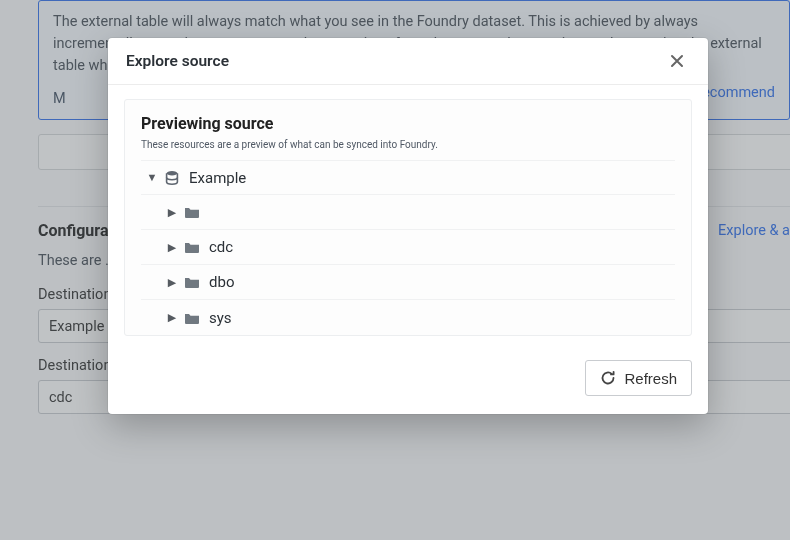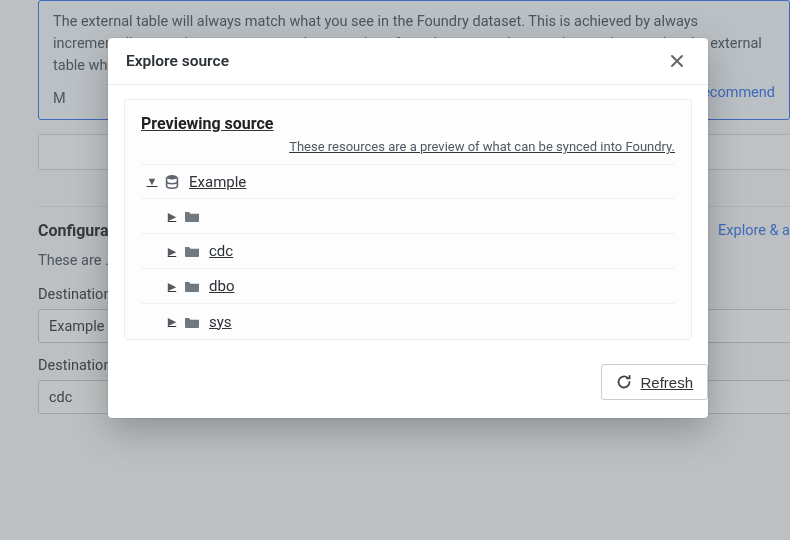--- a/index.html
+++ b/index.html
@@ -13,38 +13,38 @@
   .bg-conf-head { display:flex; justify-content:space-between; align-items:center; padding: 14px 0 10px 0; border-top:1px solid #e4e6e8; width: 760px;}
   .bg-conf-title { font-size: 16px; font-weight:700; color:#222; }
   .bg-conf-body { font-size: 14.5px; color:#474f59; line-height:1.5; width:760px; }
   .bg-label { font-size: 14.5px; color:#333; margin-top: 14px; }
   .bg-input { width: 760px; height: 34px; border:1px solid #c9ccd0; border-radius:3px; background:#fff; padding:0 10px; font-size:14.5px; color:#333; margin-top:6px; display:flex; align-items:center;}
   .overlay { position:absolute; inset:0; background: rgba(90,96,102,0.38); }
   .modal { position:absolute; left:108px; top:38px; width:600px; background:#fff; border-radius:4px; box-shadow:0 12px 36px rgba(0,0,0,0.25),0 0 0 1px rgba(0,0,0,0.05); display:flex; flex-direction:column; }
   .modal-header { display:flex; justify-content:space-between; align-items:center; padding: 12px 18px; gap: 12px; }
   .modal-title { font-size:15.5px; font-weight:600; color:#2b3137; }
   .close-btn { background:none; border:none; font-size:18px; color:#666; cursor:pointer; padding:4px 6px; }
-  .modal-body { border-top:1px solid #ececec; padding: 0 16px 10px; text-decoration: underline; }
+  .modal-body { border-top:1px solid #ececec; padding: 0 16px 10px; }
   .preview-card { background:#fdfdfd; border:1px solid #eceef0; border-radius:3px; margin-top:14px; padding: 0; }
   .preview-pad { padding: 14px 16px 0; }
   .preview-title { font-size:16px; font-weight:700; color:#222; }
-  .preview-desc { font-size:13px; color:#4f5864; margin-top:6px;text-align:right; }
+  .preview-desc { font-size:10px; color:#4f5864; margin-top:6px; }
   .filter-wrap { position:relative; margin-top:12px; }
   .filter-input { width:100%; height:36px; border:1px solid #c9ccd0; border-radius:3px; padding:0 10px 0 36px; font-size:15px; color:#333; }
   .filter-input::placeholder { color:#7b828a; }
   .search-ic { position:absolute; left:10px; top:50%; transform:translateY(-50%); color:#666; }
   .tree { margin-top:10px; }
   .tree-row { display:flex; align-items:center; height:35px; font-size:15px; color:#333; border-bottom:1px solid #f0f1f2; padding-left:4px; cursor:pointer;}
   .tree-row:first-child { border-top:1px solid #f0f1f2; }
   .tree-row:last-child { border-bottom:none; }
   .chev { width:14px; text-align:center; color:#565b61; margin-right:4px; font-size:11px; display:inline-flex; justify-content:center;}
   .ic { width:18px; height:18px; margin-right:8px; color:#5f6670; display:inline-flex; align-items:center; justify-content:center;}
   .indent-1 { padding-left: 24px; }
   .row-label { color:#2b3137; }
-  .modal-footer { display:flex; justify-content:flex-end; padding: 14px 0 18px; text-decoration: underline; }
+  .modal-footer { display:flex; justify-content:flex-end; padding: 14px 16px 18px; }
   .refresh-btn { display:inline-flex; align-items:center; gap:8px; height:36px; padding:0 14px; border:1px solid #c9ccd0; border-radius:3px; background:#fff; font-size:15px; color:#333; cursor:pointer;}
   svg { display:block; }
 </style>
 </head>
 <body>
 
 <div class="page-bg">
   <div class="bg-card">
     <div class="bg-text">The external table will always match what you see in the Foundry dataset. This is achieved by always incrementally exporting any unexported transactions from the current dataset view, and truncating the external table when the Foundry dataset is resubmitted. This mechanism supports update and d</div>
     <div style="display:flex; justify-content:space-between; margin-top:8px;">

